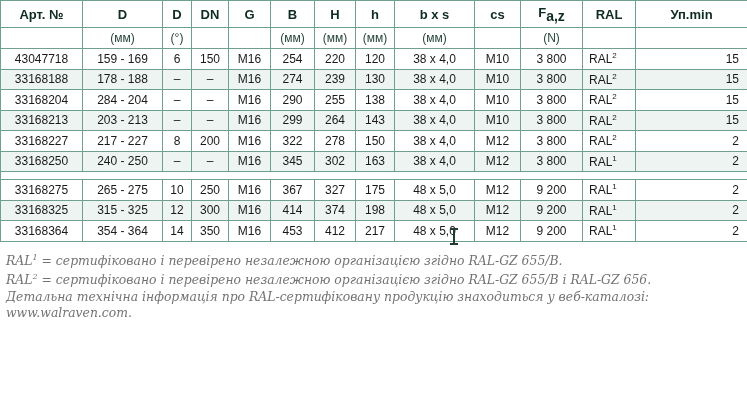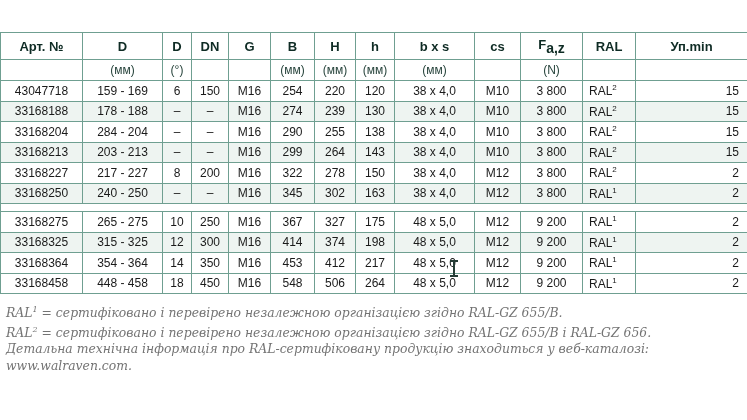--- a/index.html
+++ b/index.html
@@ -12,21 +12,20 @@
     height: 420px;
     font-family: "Liberation Sans", sans-serif;
     overflow: hidden;
   }
   .sheet {
     position: relative;
     width: 747px;
     height: 340px;
     box-sizing: border-box;
     background: #ffffff;
-    margin-top: 32px;
   }
   table.spec {
     border-collapse: collapse;
     table-layout: fixed;
     width: 747px;
     font-size: 11.5px;
     color: #1a1a1a;
   }
   table.spec td, table.spec th {
     border: 1px solid #6f9f91;
@@ -298,35 +297,20 @@
           <td>M16</td>
           <td>453</td>
           <td>412</td>
           <td>217</td>
           <td>48 x 5,0</td>
           <td>M12</td>
           <td>9 200</td>
           <td style="text-align: left; padding-left: 6px;"><span>RAL</span><span class="sup">1</span></td>
           <td style="text-align: right; padding-right: 8px;">2</td>
         </tr>
-        <tr>
-          <td class="art">33168458</td>
-          <td>448 - 458</td>
-          <td>18</td>
-          <td>450</td>
-          <td>M16</td>
-          <td>548</td>
-          <td>506</td>
-          <td>264</td>
-          <td>48 x 5,0</td>
-          <td>M12</td>
-          <td>9 200</td>
-          <td style="text-align: left; padding-left: 6px;"><span>RAL</span><span class="sup">1</span></td>
-          <td style="text-align: right; padding-right: 8px;">2</td>
-        </tr>
       </tbody>
   </table>
 
   <div class="notes">
     <p><span>RAL</span><span class="sup">1</span><span> = сертифіковано і перевірено незалежною організацією згідно RAL-GZ 655/В.</span></p>
     <p><span>RAL</span><span class="sup">2</span><span> = сертифіковано і перевірено незалежною організацією згідно RAL-GZ 655/В і RAL-GZ 656.</span></p>
     <p>Детальна технічна інформація про RAL-сертифіковану продукцію знаходиться у веб-каталозі:</p>
     <p>www.walraven.com.</p>
   </div>
 

